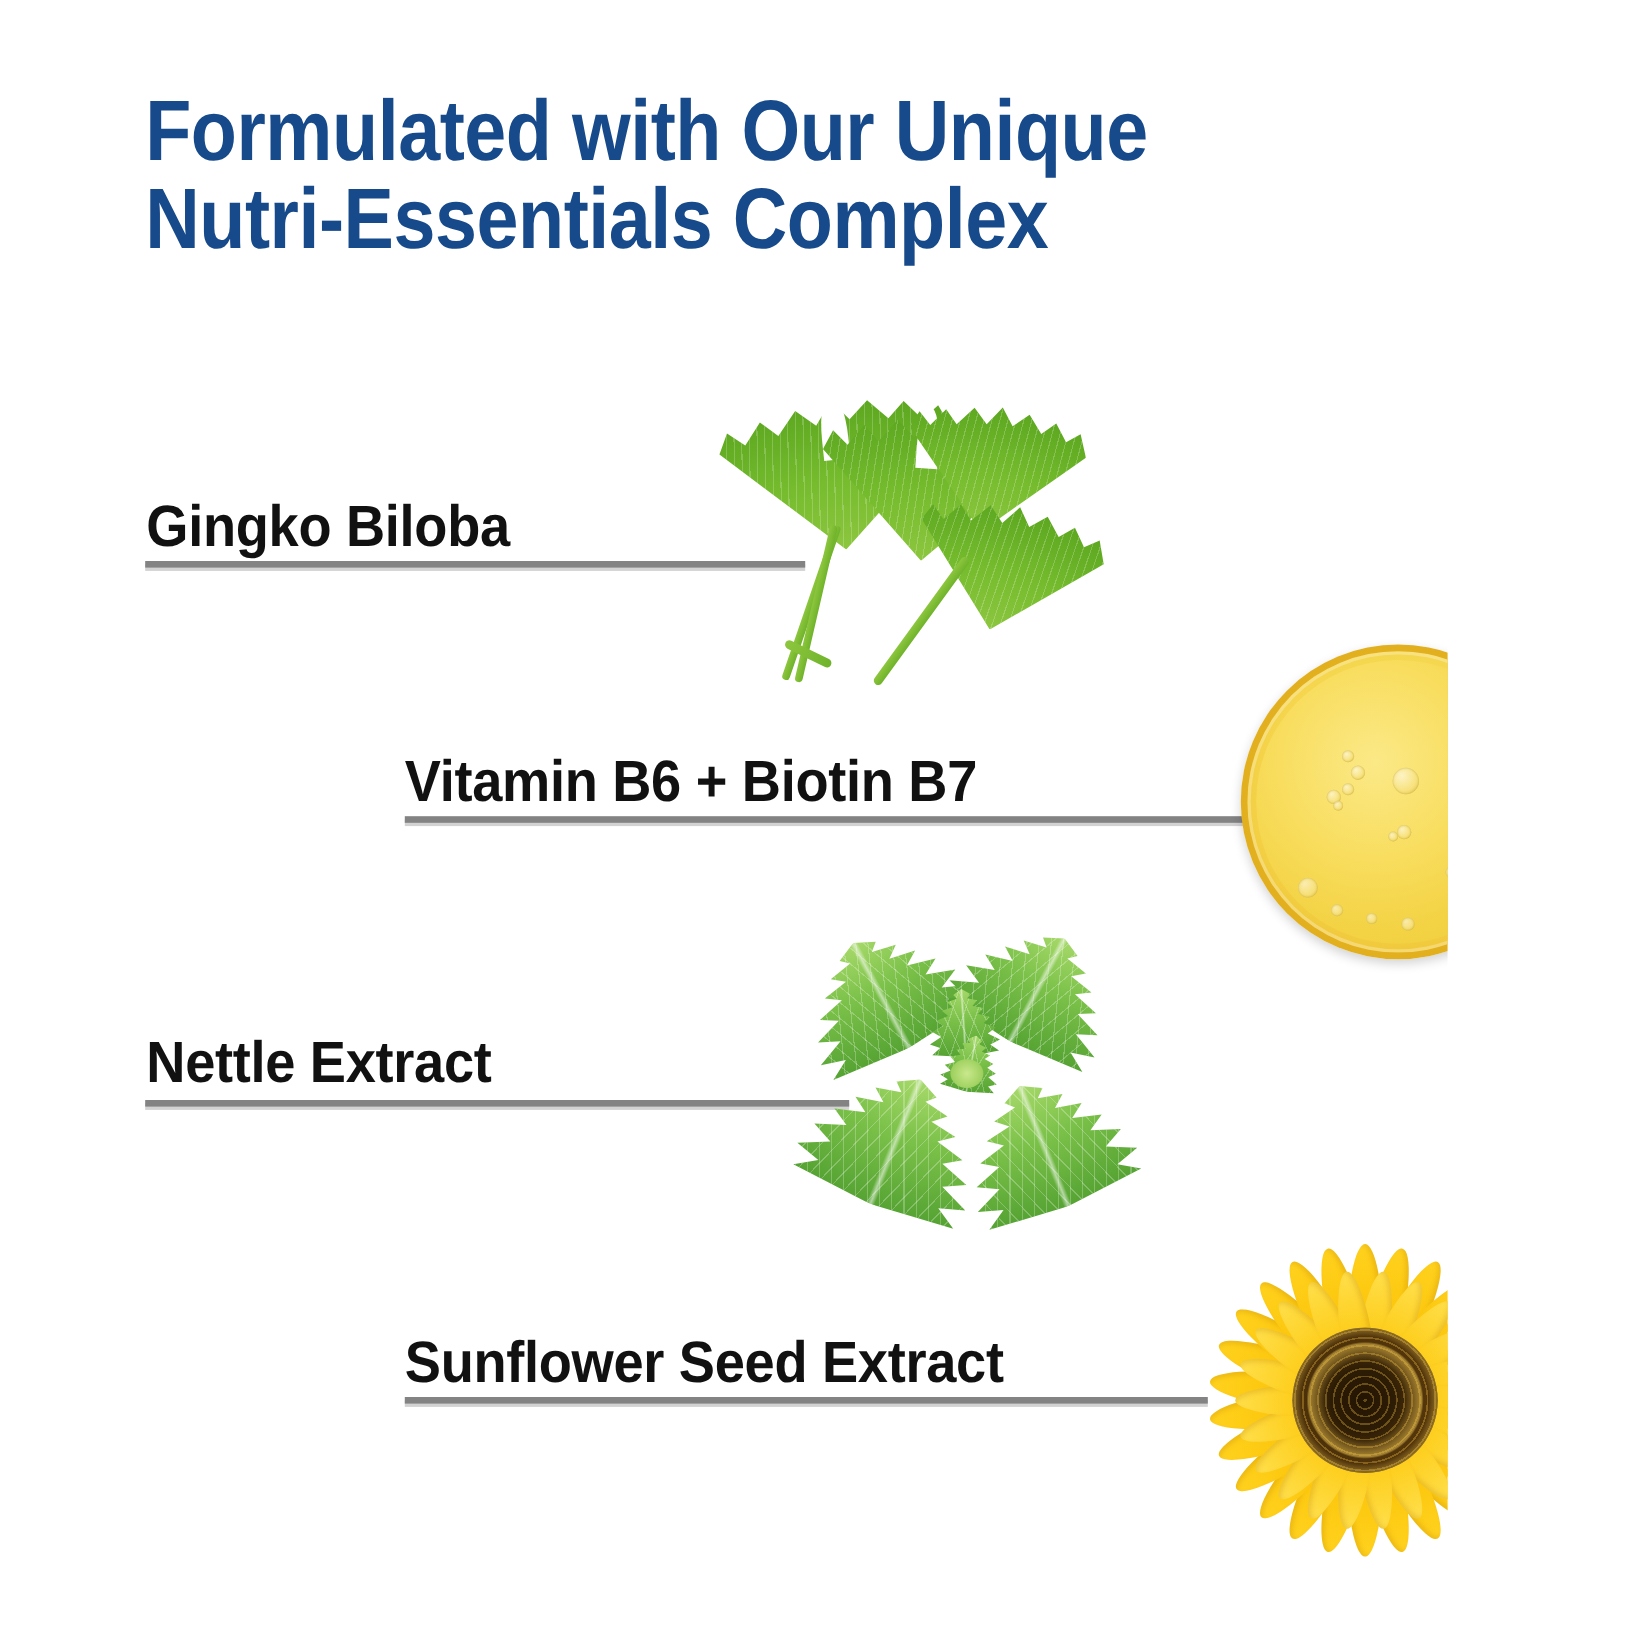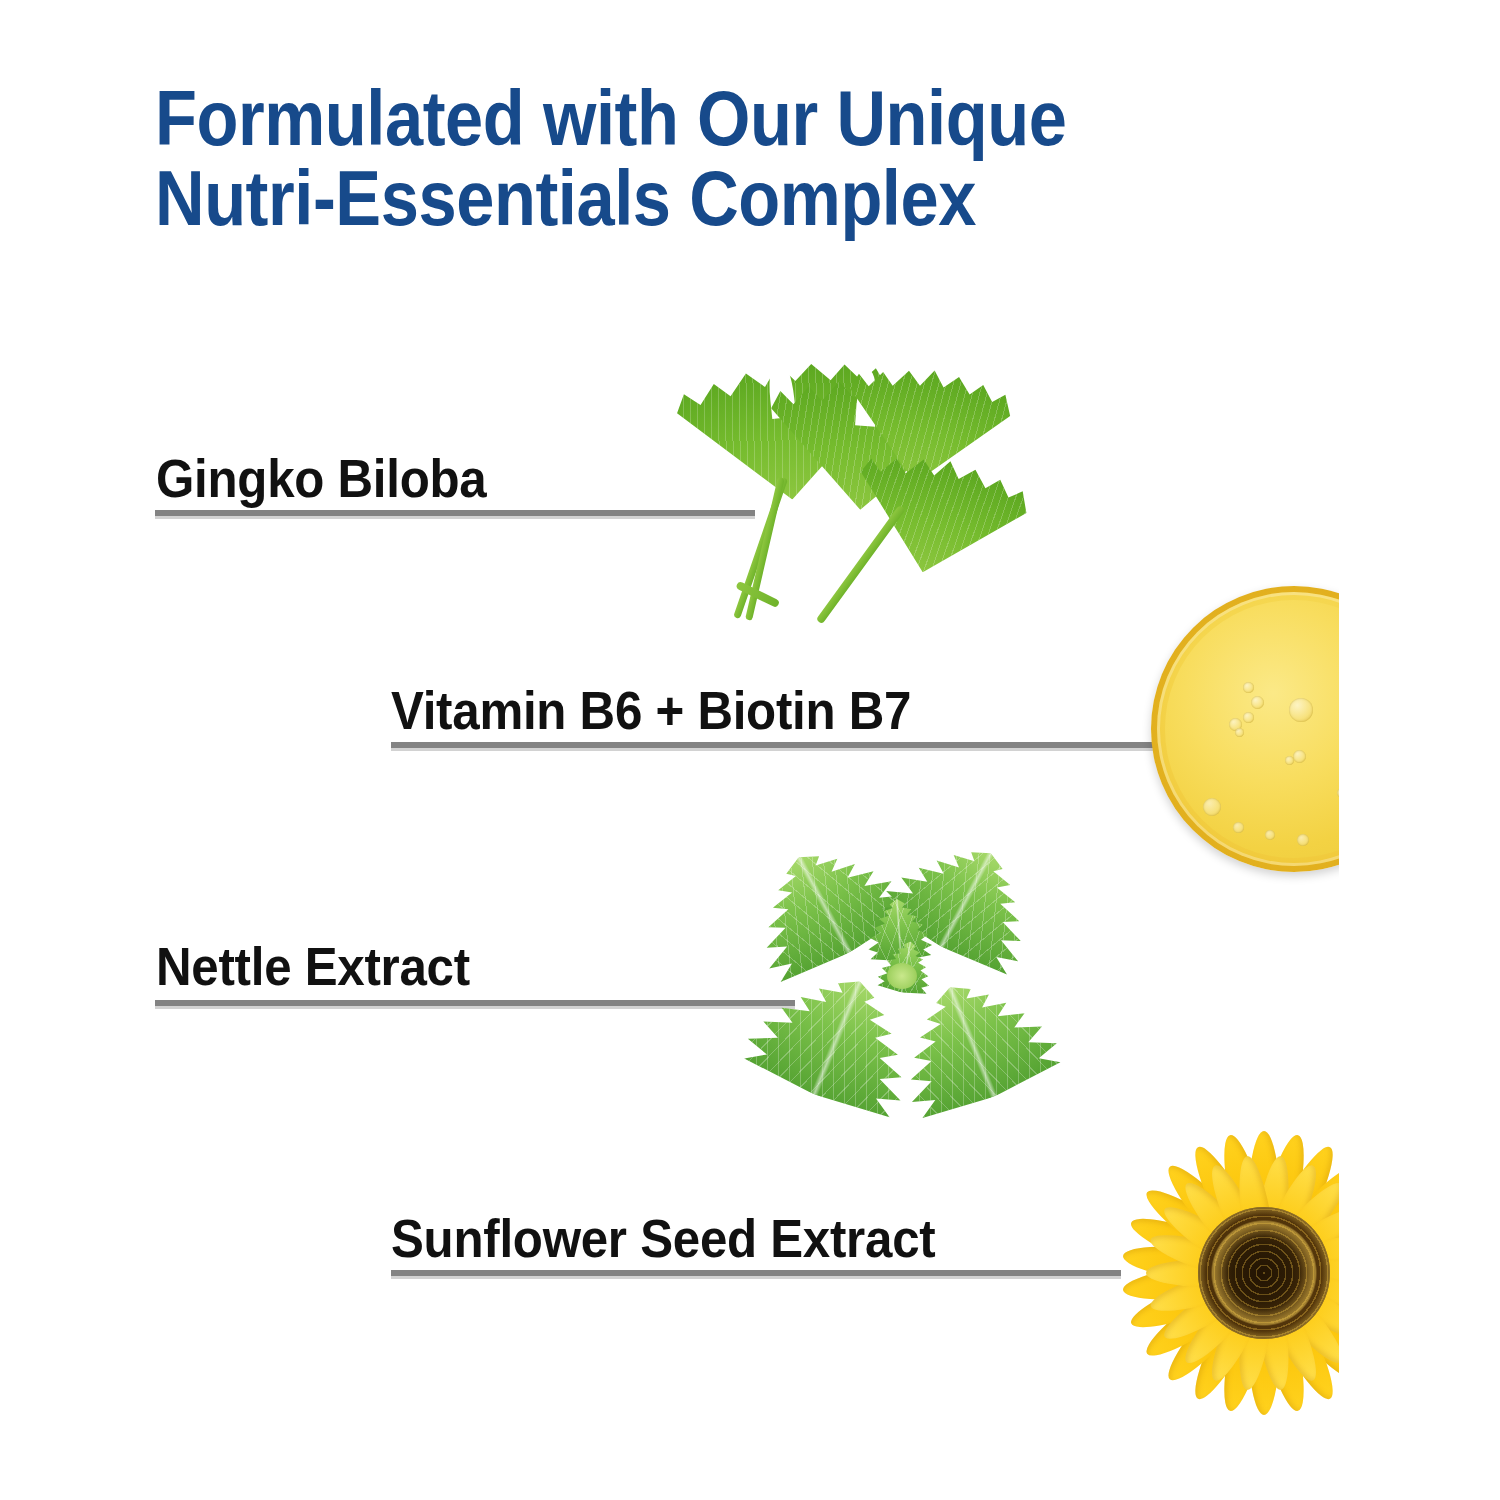--- a/index.html
+++ b/index.html
@@ -10,21 +10,20 @@
   }
   body {
     font-family: "Liberation Sans", "DejaVu Sans", sans-serif;
   }
   #canvas {
     position: relative;
     width: 1316px;
     height: 1500px;
     background: #ffffff;
     overflow: hidden;
-    margin-left: 23px;
   }
 
   
   .headline {
     position: absolute;
     left: 132px;
     top: 78px;
     width: 1180px;
     color: #174a8b;
     font-family: "Liberation Sans", "DejaVu Sans", sans-serif;

